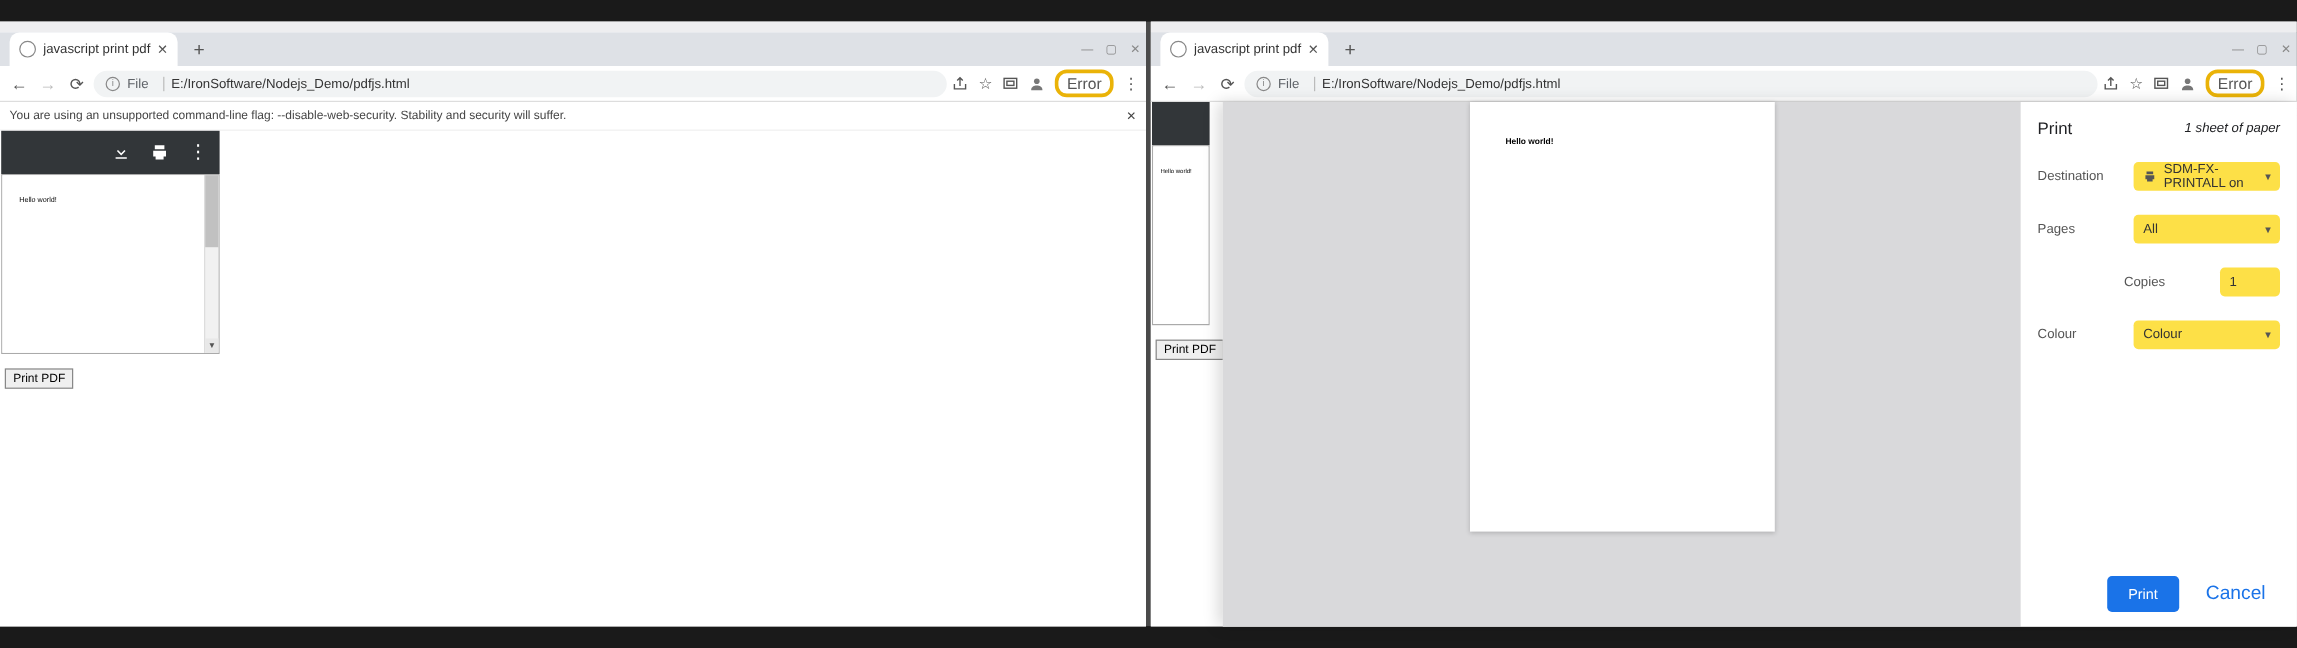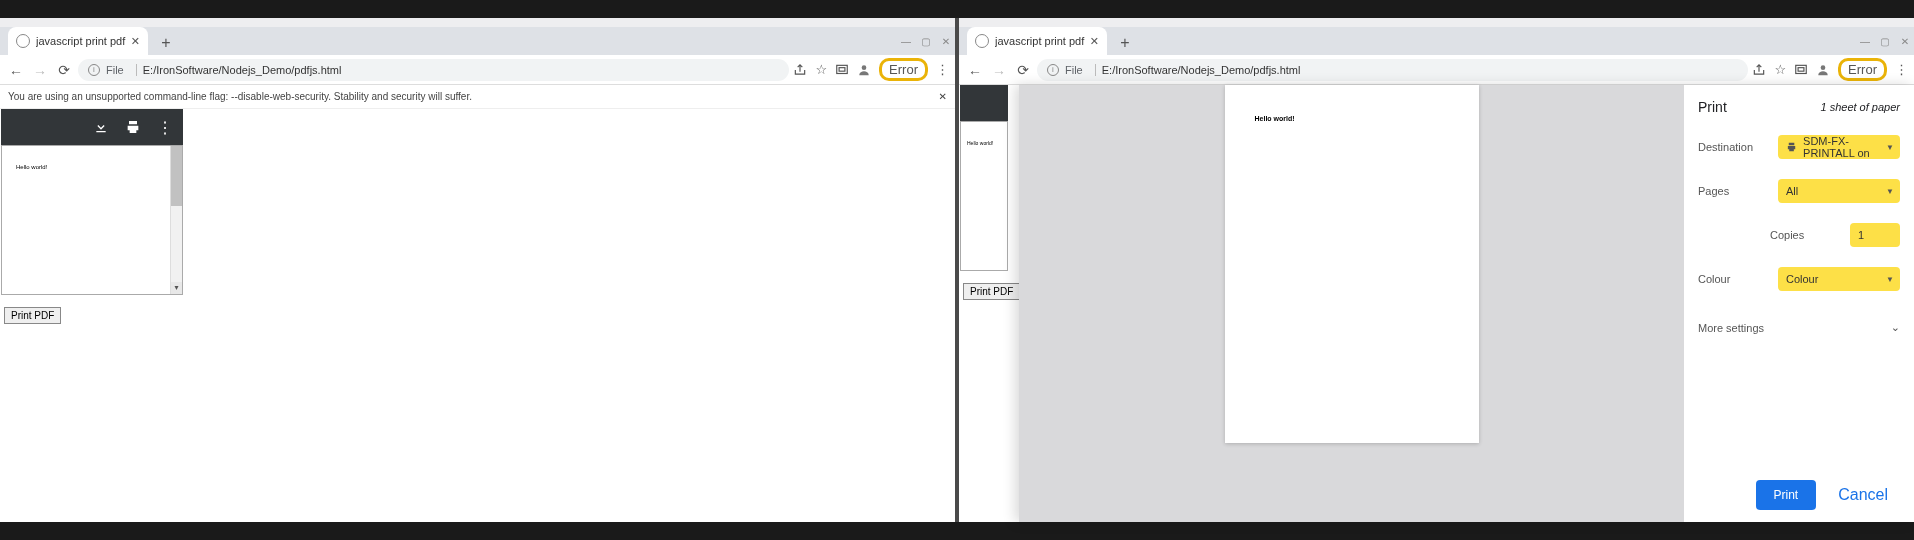--- a/index.html
+++ b/index.html
@@ -259,24 +259,20 @@
             </div>
 
             <div class="setting-row">
               <div class="setting-label">Colour</div>
               <div class="setting-control">
                 <span>Colour</span>
                 <span class="dropdown-arrow">▼</span>
               </div>
             </div>
 
-            <div class="more-settings">
-              <span>More settings</span>
-              <span>⌄</span>
-            </div>
 
             <div class="settings-footer">
               <button class="btn-print">Print</button>
               <button class="btn-cancel">Cancel</button>
             </div>
           </div>
         </div>
       </div>
     </div>
   </div>

